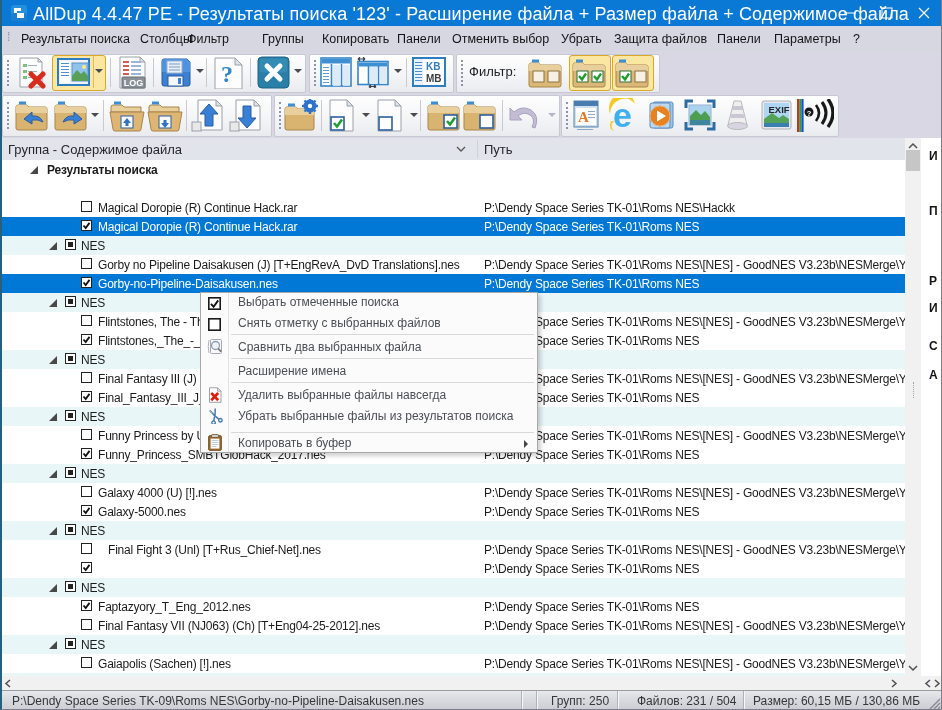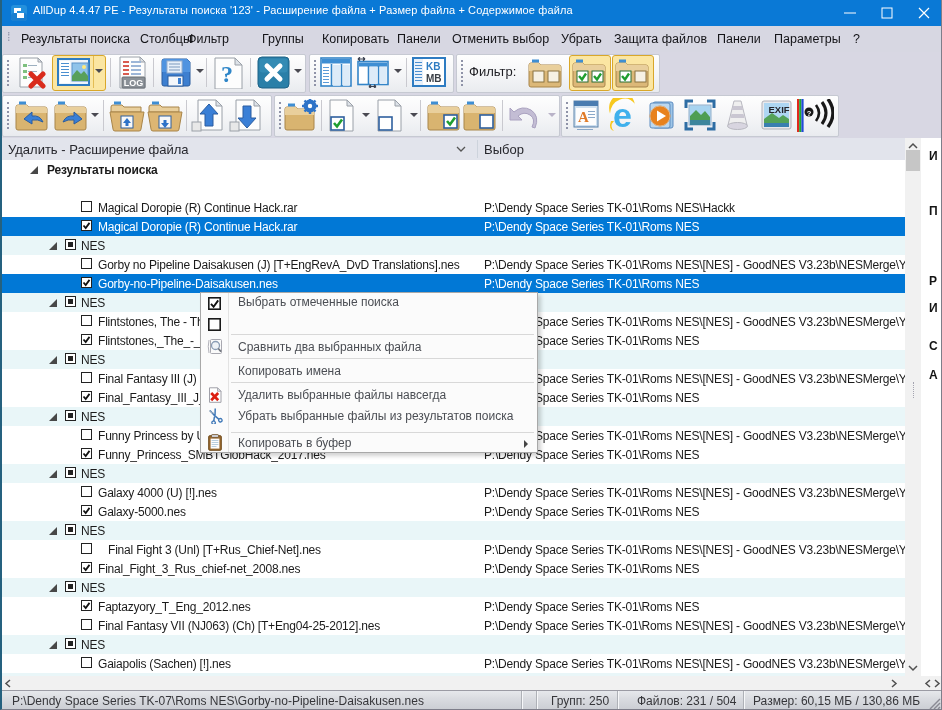--- a/index.html
+++ b/index.html
@@ -1,19 +1,19 @@
 <!DOCTYPE html>
 <html><head><meta charset="utf-8">
 <style>
 html,body{margin:0;padding:0;}
 body{width:942px;height:710px;position:relative;overflow:hidden;background:#d8d7e3;font-family:"Liberation Sans",sans-serif;-webkit-font-smoothing:antialiased;}
 .abs{position:absolute;}
 
 #title{left:0;top:0;width:942px;height:26px;background:#0a79d6;}
-#title .txt{left:33px;top:4px;color:#fff;font-size:11px;letter-spacing:.12px;white-space:nowrap;}
+#title .txt{left:33px;top:4px;color:#fff;font-size:18px;letter-spacing:.12px;white-space:nowrap;}
 
 #menubar{left:0;top:26px;width:942px;height:26px;background:#d7d7e2;}
 #menubar span{position:absolute;top:6px;font-size:12.5px;color:#141418;white-space:nowrap;}
 
 #tbarea{left:0;top:52px;width:942px;height:86px;background:#d8d7e3;}
 .band{position:absolute;background:linear-gradient(180deg,#fefefe 0%,#f4f5f7 55%,#e9ebef 100%);border:1px solid #c6c9d2;border-radius:2px;}
 .grip{position:absolute;width:3px;border-left:2px dotted #8f93a8;}
 .tsep{position:absolute;width:1px;background:#c9c9cf;}
 .caret{position:absolute;width:0;height:0;border-left:4px solid transparent;border-right:4px solid transparent;border-top:4px solid #4a4a52;}
 .ybtn{position:absolute;background:#fbe6a2;border:1px solid #d9a72a;border-radius:3px;}
@@ -409,26 +409,26 @@
 <rect x="2.2" y="0" width="2.2" height="33" fill="#1fa833"></rect>
 <rect x="4.4" y="0" width="2.2" height="33" fill="#2249d8"></rect>
 <circle cx="12" cy="13" r="4.5" fill="#181818"></circle>
 <text x="9.8" y="16.5" font-family="Liberation Sans" font-size="7.5" font-weight="bold" fill="#fff">?</text>
 <path d="M19 6 q6 8 0 16" stroke="#181818" stroke-width="2.6" fill="none"></path>
 <path d="M25 3 q8 11 0 22" stroke="#181818" stroke-width="3" fill="none"></path>
 <path d="M31 0 q10 14 0 28" stroke="#181818" stroke-width="3.4" fill="none"></path>
 </svg>
 </div>
 <div class="abs" id="ghead">
-<span class="h" style="left:8px">Удалить - Расширение файла</span>
+<span class="h" style="left:8px">Группа - Содержимое файла</span>
 <svg class="abs" style="left:456px;top:7px" width="10" height="8">
       <path d="M1 2 l4 4 l4 -4" fill="none" stroke="#555" stroke-width="1.3"></path>
     </svg>
 <div style="position:absolute;left:477px;top:2px;width:1px;height:18px;background:#cdd3dc"></div>
-<span class="h" style="left:484px">Выбор</span>
+<span class="h" style="left:484px">Путь</span>
 </div>
 <div class="abs" id="grid">
 <div class="r" style="top:0px">
       <div class="exp" style="left:30px"></div>
       <span class="lbl" style="left:47px;font-weight:bold">Результаты поиска</span>
     </div>
 <div class="r" style="top:38px">
       <div class="cb" style="left:81px"></div>
       <span class="lbl" style="left:98px">Magical Doropie (R) Continue Hack.rar</span>
       <span class="lp">P:\Dendy Space Series TK-01\Roms NES\Hackk</span>
@@ -546,21 +546,20 @@
       <div class="cb" style="left:81px"></div>
       <span class="lbl" style="left:108px">Final Fight 3 (Unl) [T+Rus_Chief-Net].nes</span>
       <span class="lp">P:\Dendy Space Series TK-01\Roms NES\[NES] - GoodNES V3.23b\NESMerge\Yui</span>
     </div>
 <div class="r" style="top:399px">
       <div class="cb" style="left:81px">
         <svg width="9" height="9" viewBox="0 0 9 9">
           <path d="M1.5 4.5 l2.2 2.6 l3.8 -5.2" stroke="#111" stroke-width="1.8" fill="none"></path>
         </svg>
       </div>
-      <span class="lbl" style="left:98px">Final_Fight_3_Rus_chief-net_2008.nes</span>
       <span class="lp">P:\Dendy Space Series TK-01\Roms NES</span>
     </div>
 <div class="r grp" style="top:418px">
       <div class="exp" style="left:49px"></div>
       <div class="cbm" style="left:65px"></div>
       <span class="lbl" style="left:81px">NES</span>
     </div>
 <div class="r" style="top:437px">
       <div class="cb" style="left:81px">
         <svg width="9" height="9" viewBox="0 0 9 9">
@@ -615,21 +614,21 @@
 <div class="abs" style="left:913px;top:382px;width:2px;height:16px;border-left:1.5px dotted #a4a4b0;z-index:5"></div>
 <div class="abs" id="hscroll2">
 <svg class="abs" style="left:3px;top:3px" width="8" height="9">
       <path d="M6 1 l-4 3.5 l4 3.5" fill="none" stroke="#505050" stroke-width="1.5"></path>
     </svg>
 <svg class="abs" style="left:12px;top:3px" width="8" height="9">
       <path d="M2 1 l4 3.5 l-4 3.5" fill="none" stroke="#505050" stroke-width="1.5"></path>
     </svg>
 </div>
 <div class="abs" id="status">
-<span style="left:12px">P:\Dendy Space Series TK-07\Roms NES\Gorby-no-Pipeline-Daisakusen.nes</span>
+<span style="left:12px">P:\Dendy Space Series TK-09\Roms NES\Gorby-no-Pipeline-Daisakusen.nes</span>
 <div class="sdiv" style="left:521px"></div>
 <div class="sdiv" style="left:536px"></div>
 <span style="left:551px">Групп: 250</span>
 <div class="sdiv" style="left:617px"></div>
 <span style="left:637px">Файлов: 231 / 504</span>
 <div class="sdiv" style="left:743px"></div>
 <span style="left:753px">Размер: 60,15 МБ / 130,86 МБ</span>
 <svg class="abs" style="left:928px;top:6px" width="13" height="13">
       <g stroke="#8a8a94" stroke-width="1.5">
         <line x1="12" y1="2" x2="2" y2="12"></line>
@@ -641,30 +640,31 @@
 <div class="abs" id="cmenu">
 <div class="gut"></div>
 <div class="mico" style="top:3px;left:7px"><svg width="13" height="13" viewBox="0 0 13 13">
         <rect x="0.8" y="0.8" width="11.4" height="11.4" fill="#fff" stroke="#1a1a1a" stroke-width="1.6"></rect>
         <path d="M3 6.8 l2.6 3 l4.6 -6.4" stroke="#111" stroke-width="1.9" fill="none"></path>
       </svg></div>
 <span class="mi" style="top:2px">Выбрать отмеченные поиска</span>
 <div class="mico" style="top:24px;left:7px"><svg width="13" height="13" viewBox="0 0 13 13">
         <rect x="0.8" y="0.8" width="11.4" height="11.4" fill="#fff" stroke="#1a1a1a" stroke-width="1.6"></rect>
       </svg></div>
+<span class="mi" style="top:23px">Снять отметку с выбранных файлов</span>
 <div class="msep" style="top:41px"></div>
 <div class="mico" style="top:45px;left:6px"><svg width="17" height="17" viewBox="0 0 17 17">
         <path d="M2 2 q-1.5 6.5 0 13" stroke="#b0b0b8" fill="none"></path>
         <rect x="3.5" y="1.5" width="11" height="14" rx="1" fill="#fafafa" stroke="#a8a8b0"></rect>
         <circle cx="8.5" cy="7.5" r="4" fill="#eef2f6" stroke="#8a9cb4" stroke-width="1.3"></circle>
         <line x1="11.3" y1="10.5" x2="14" y2="13.6" stroke="#6f747c" stroke-width="1.7"></line>
       </svg></div>
 <span class="mi" style="top:47px">Сравнить два выбранных файла</span>
 <div class="msep" style="top:65px"></div>
-<span class="mi" style="top:71px">Копировать имена</span>
+<span class="mi" style="top:71px">Расширение имена</span>
 <div class="msep" style="top:89px"></div>
 <div class="mico" style="top:94px;left:6px"><svg width="16" height="16" viewBox="0 0 16 16">
         <path d="M2.5 0.8 h8 l3.5 3.5 v11 h-11.5 z" fill="#fff" stroke="#a0a0a8"></path>
         <path d="M10.5 0.8 l3.5 3.5 h-3.5 z" fill="#e4e8ec" stroke="#a0a0a8" stroke-width=".8"></path>
         <path d="M4.2 6 l7 7.2 m0 -7.2 l-7 7.2" stroke="#dc1f12" stroke-width="2.7"></path>
       </svg></div>
 <span class="mi" style="top:95px">Удалить выбранные файлы навсегда</span>
 <div class="mico" style="top:115px;left:6px"><svg width="16" height="16" viewBox="0 0 16 16">
         <g transform="rotate(-20 8 8)">
           <path d="M5.2 1 l3 7.5 M10.8 1 l-3 7.5 m-0.6 0 l-2.2 4 m3.4 -4 l2.2 4" stroke="#3f78b8" stroke-width="1.5" fill="none"></path>

